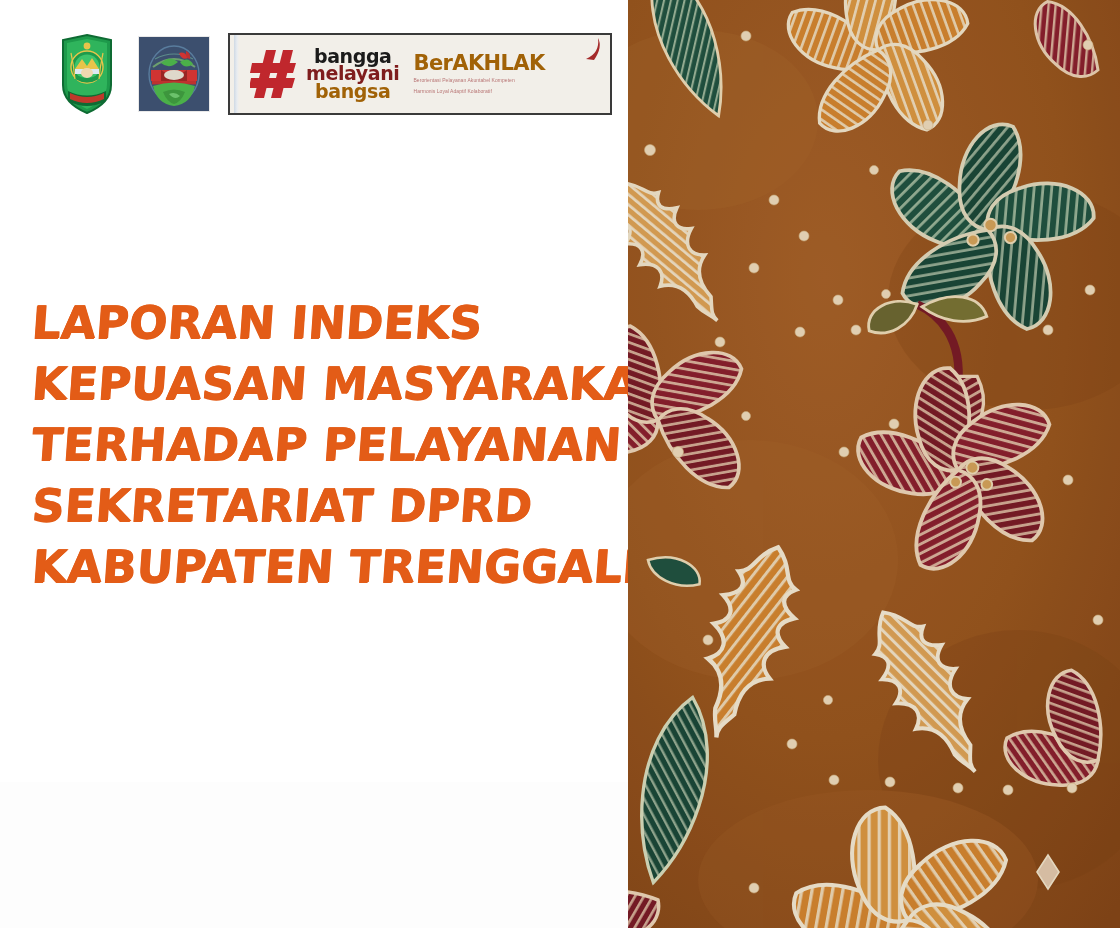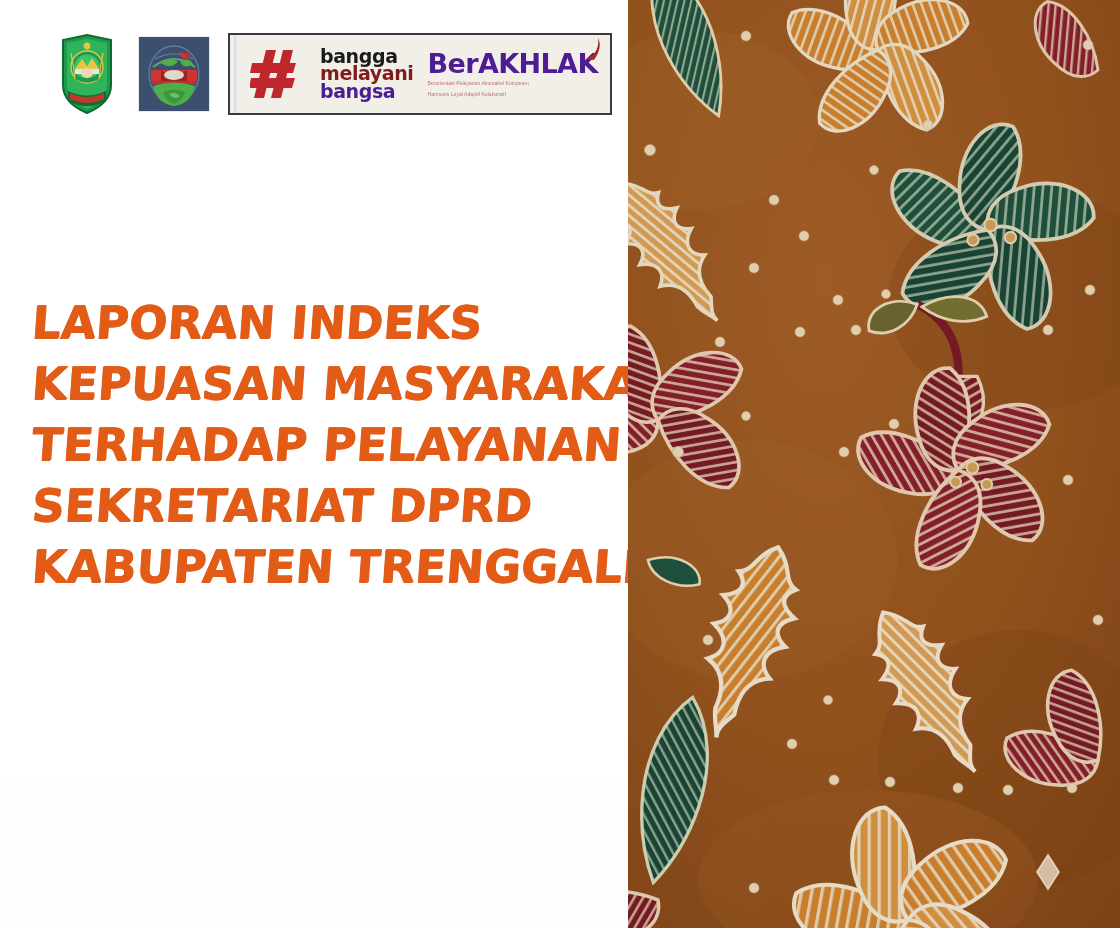--- a/index.html
+++ b/index.html
@@ -60,38 +60,39 @@
   }
   .berakhlak::before{
     
     content:"";position:absolute;left:4px;top:0;bottom:0;width:5px;
     background:linear-gradient(90deg,#cfd9e4 0%,#e8ecf1 60%,#f2efe9 100%);
   }
   .bk-hash{
     position:relative;margin-left:20px;width:48px;height:52px;flex:0 0 auto;
   }
   .bk-slogan{
-    position:relative;margin-left:22px;line-height:0.92;
+    position:relative;margin-left:8px;line-height:0.92;
     flex:0 0 auto;
+    text-align:center;
   }
   .bk-slogan div{
     font-family:"DejaVu Sans", sans-serif;
     font-weight:bold;font-size:19px;letter-spacing:-0.4px;
   }
   .bk-l1{color:#1b1b1b;}
   .bk-l2{color:#7f1d1d;}
-  .bk-l3{color:#4c1d95;}
+  .bk-l3{color:#a16207;}
   .bk-right{
     position:relative;margin-left:14px;flex:1 1 auto;
     display:flex;flex-direction:column;justify-content:center;
     padding-right:6px;
   }
   .bk-title{
     font-family:"DejaVu Sans", sans-serif;
-    font-weight:bold;font-size:27px;color:#4c1d95;
+    font-weight:bold;font-size:21px;color:#a16207;
     letter-spacing:-0.6px;line-height:1;white-space:nowrap;
   }
   .bk-sub{
     margin-top:3px;
     font-family:"Liberation Sans", sans-serif;
     font-size:5.0px;color:#b36a6a;line-height:1.45;
     letter-spacing:0.05px;
     filter:blur(0.45px);opacity:.92;white-space:nowrap;
   }
   .bk-swoosh{

